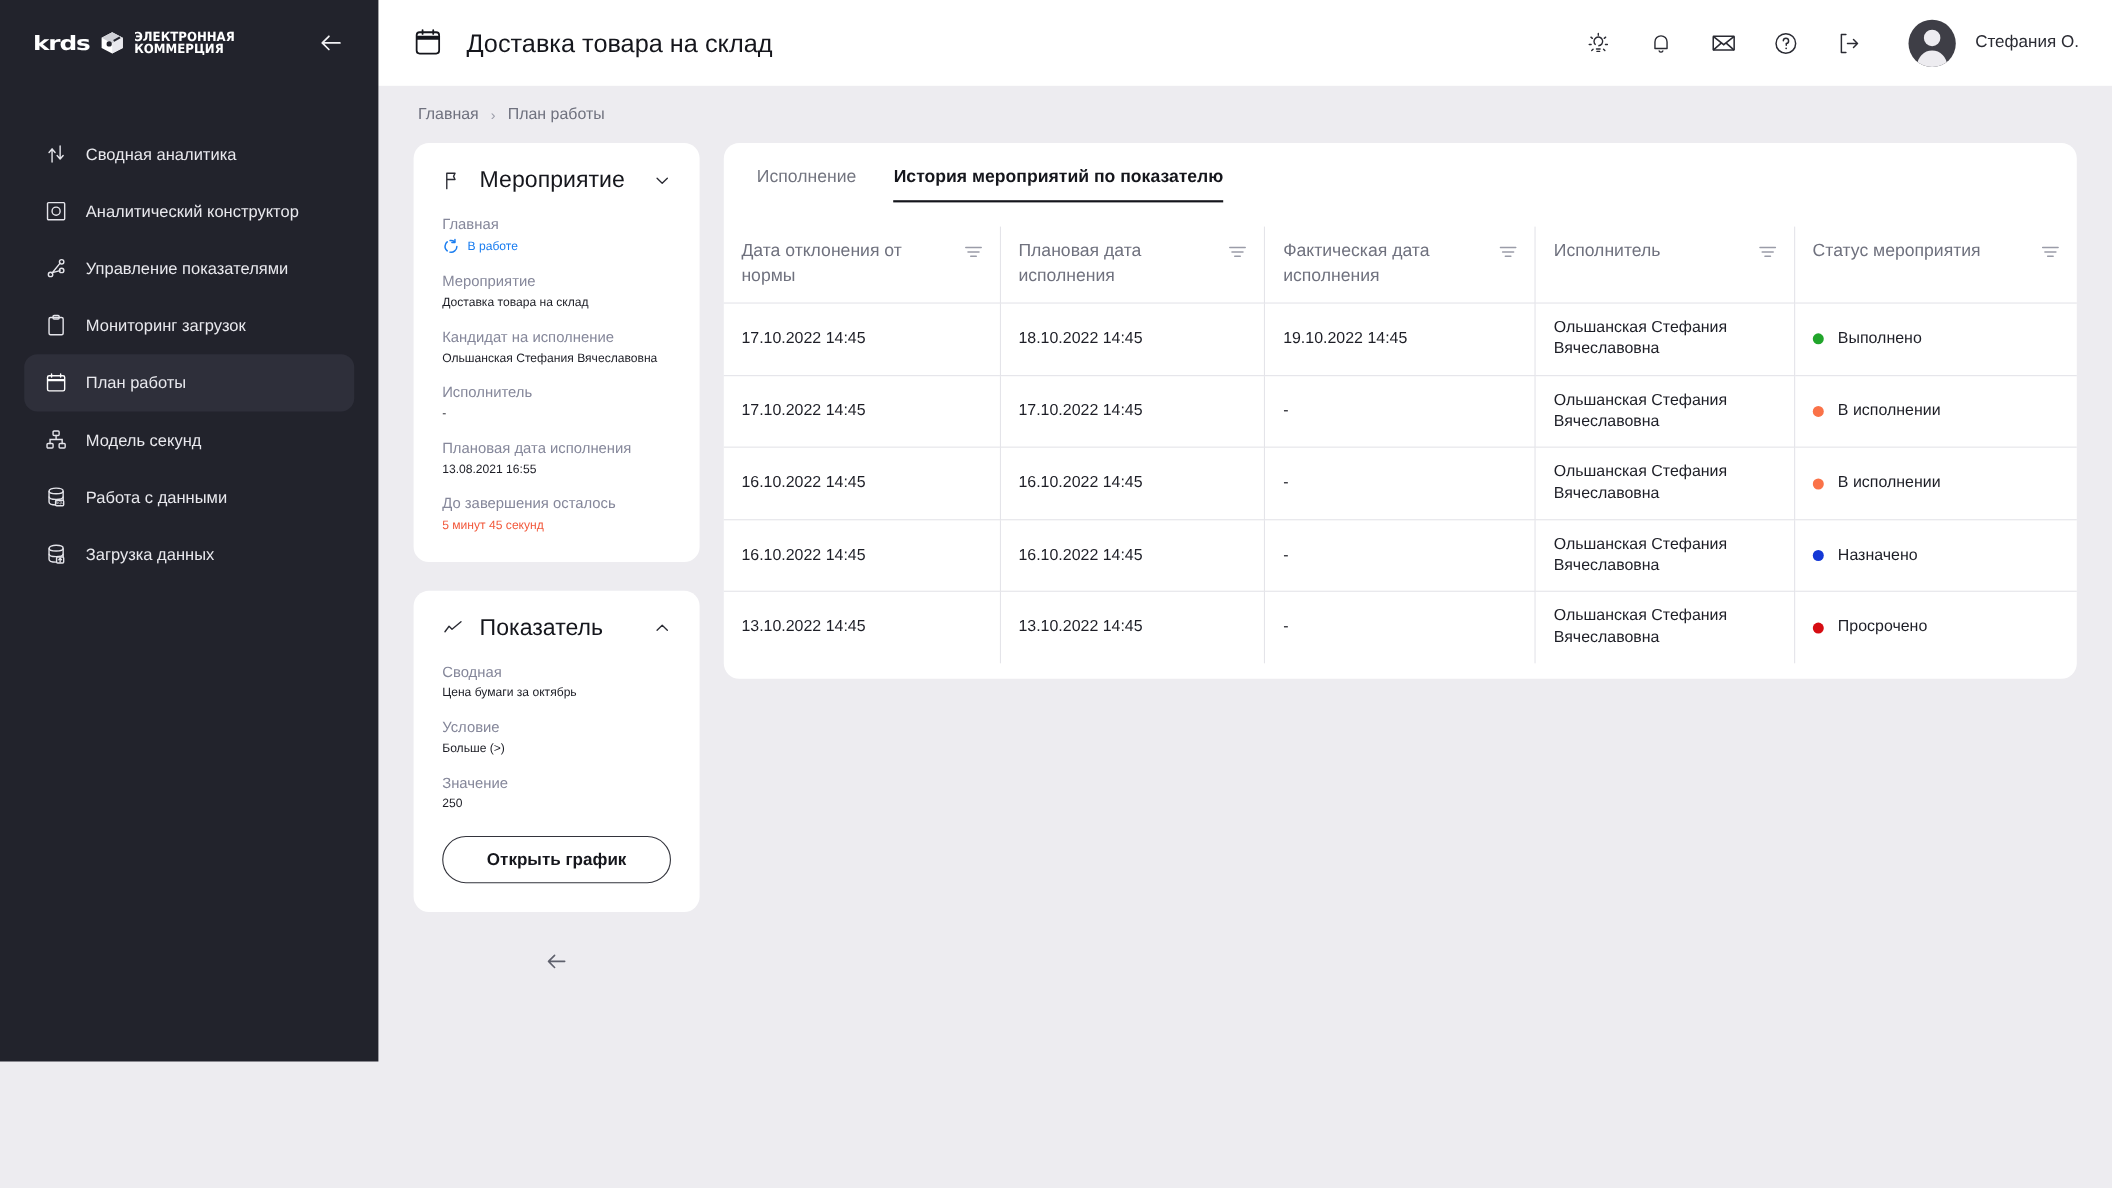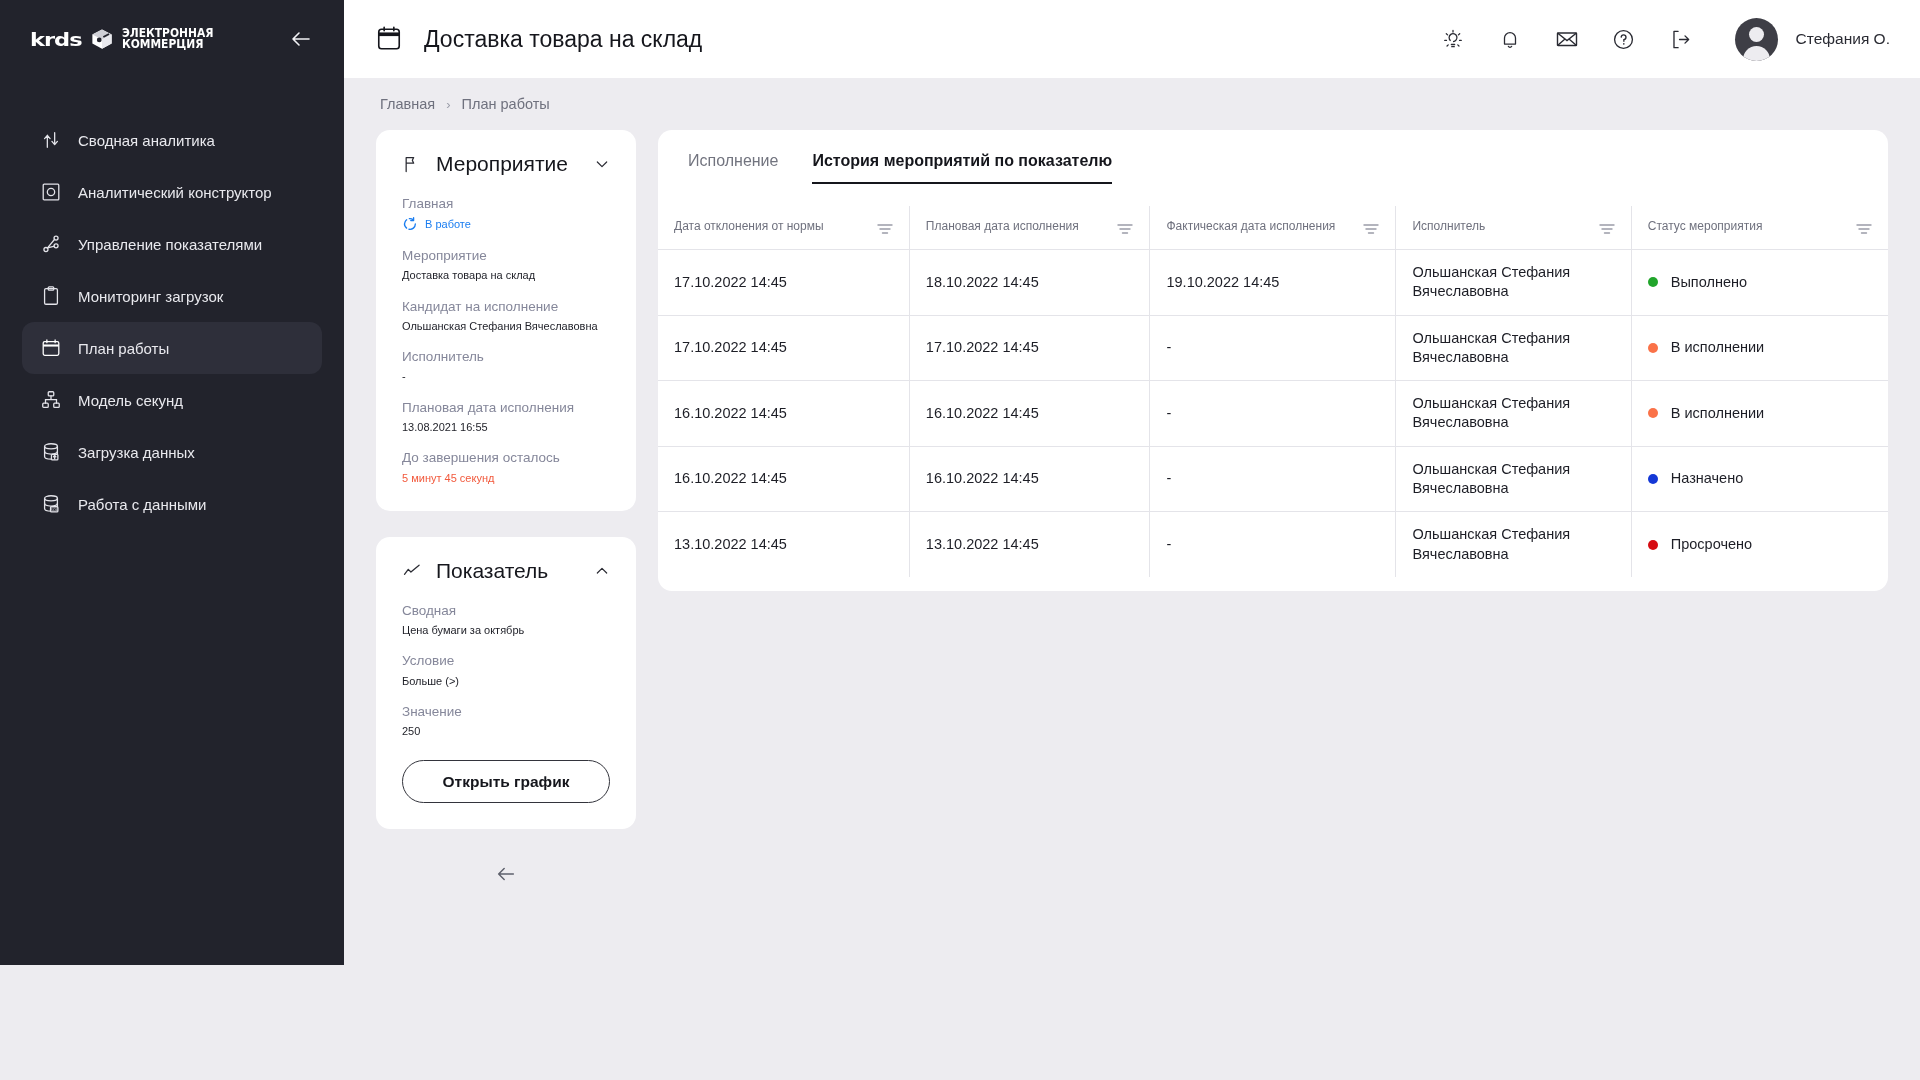--- a/index.html
+++ b/index.html
@@ -153,21 +153,21 @@
   .tabs { display: flex; gap: 34px; padding: 22px 30px 0 30px; }
   .tab {
     font-size: 16px; color: #72747f; padding-bottom: 12px;
     cursor: pointer; border-bottom: 2px solid transparent; white-space: nowrap;
   }
   .tab.active { color: #15161c; font-weight: 700; border-bottom-color: #15161c; }
 
   table.grid { width: 100%; border-collapse: collapse; table-layout: fixed; margin-top: 22px; }
   table.grid th {
     text-align: left; vertical-align: top;
-    font-size: 12px; color: #6f717e; font-weight: 400;
+    font-size: 16px; color: #6f717e; font-weight: 400;
     padding: 12px 16px 14px 16px;
     border-bottom: 1px solid #e4e4e9;
     border-right: 1px solid #e4e4e9;
     position: relative;
     line-height: 1.35;
   }
   table.grid th:last-child { border-right: none; }
   .th-inner { display: flex; align-items: flex-start; justify-content: space-between; gap: 8px; }
   .filter-ic { flex: 0 0 16px; margin-top: 5px; cursor: pointer; }
   table.grid td {
@@ -278,38 +278,38 @@
         </span>
         <span class="nav-label">Модель секунд</span>
       </div>
 
       <div class="nav-item">
         <span class="nav-icon">
           <svg width="22" height="22" viewBox="0 0 24 24" fill="none" stroke="#e4e4ea" stroke-width="1.4">
             <ellipse cx="12" cy="5.8" rx="7" ry="2.8"></ellipse>
             <path d="M5 5.8v11c0 1.6 3.1 2.9 7 2.9s7-1.3 7-2.9v-11"></path>
             <path d="M5 11.3c0 1.6 3.1 2.9 7 2.9s7-1.3 7-2.9"></path>
-            <rect x="12.5" y="14.5" width="7" height="6" rx="1" fill="#22232c"></rect>
-            <path d="M16 19.5v-3.7m0 0l-1.3 1.4M16 15.8l1.3 1.4" stroke-linecap="round" stroke-linejoin="round"></path>
-          </svg>
-        </span>
-        <span class="nav-label">Загрузка данных</span>
+            <rect x="11.5" y="15" width="8" height="5.5" rx="1" fill="#22232c"></rect>
+            <text x="15.5" y="19.2" font-size="4" fill="#e4e4ea" stroke="none" text-anchor="middle" font-family="DejaVu Sans">SQL</text>
+          </svg>
+        </span>
+        <span class="nav-label">Работа с данными</span>
       </div>
 
       <div class="nav-item">
         <span class="nav-icon">
           <svg width="22" height="22" viewBox="0 0 24 24" fill="none" stroke="#e4e4ea" stroke-width="1.4">
             <ellipse cx="12" cy="5.8" rx="7" ry="2.8"></ellipse>
             <path d="M5 5.8v11c0 1.6 3.1 2.9 7 2.9s7-1.3 7-2.9v-11"></path>
             <path d="M5 11.3c0 1.6 3.1 2.9 7 2.9s7-1.3 7-2.9"></path>
-            <rect x="11.5" y="15" width="8" height="5.5" rx="1" fill="#22232c"></rect>
-            <text x="15.5" y="19.2" font-size="4" fill="#e4e4ea" stroke="none" text-anchor="middle" font-family="DejaVu Sans">SQL</text>
-          </svg>
-        </span>
-        <span class="nav-label">Работа с данными</span>
+            <rect x="12.5" y="14.5" width="7" height="6" rx="1" fill="#22232c"></rect>
+            <path d="M16 19.5v-3.7m0 0l-1.3 1.4M16 15.8l1.3 1.4" stroke-linecap="round" stroke-linejoin="round"></path>
+          </svg>
+        </span>
+        <span class="nav-label">Загрузка данных</span>
       </div>
     </nav>
   </aside>
 
   <div class="main">
 
     <header class="topbar">
       <div class="page-head">
         <svg class="page-icon" viewBox="0 0 24 26" fill="none" stroke="#15161c" stroke-width="1.5">
           <rect x="2.5" y="4" width="19" height="18" rx="2.5"></rect>

